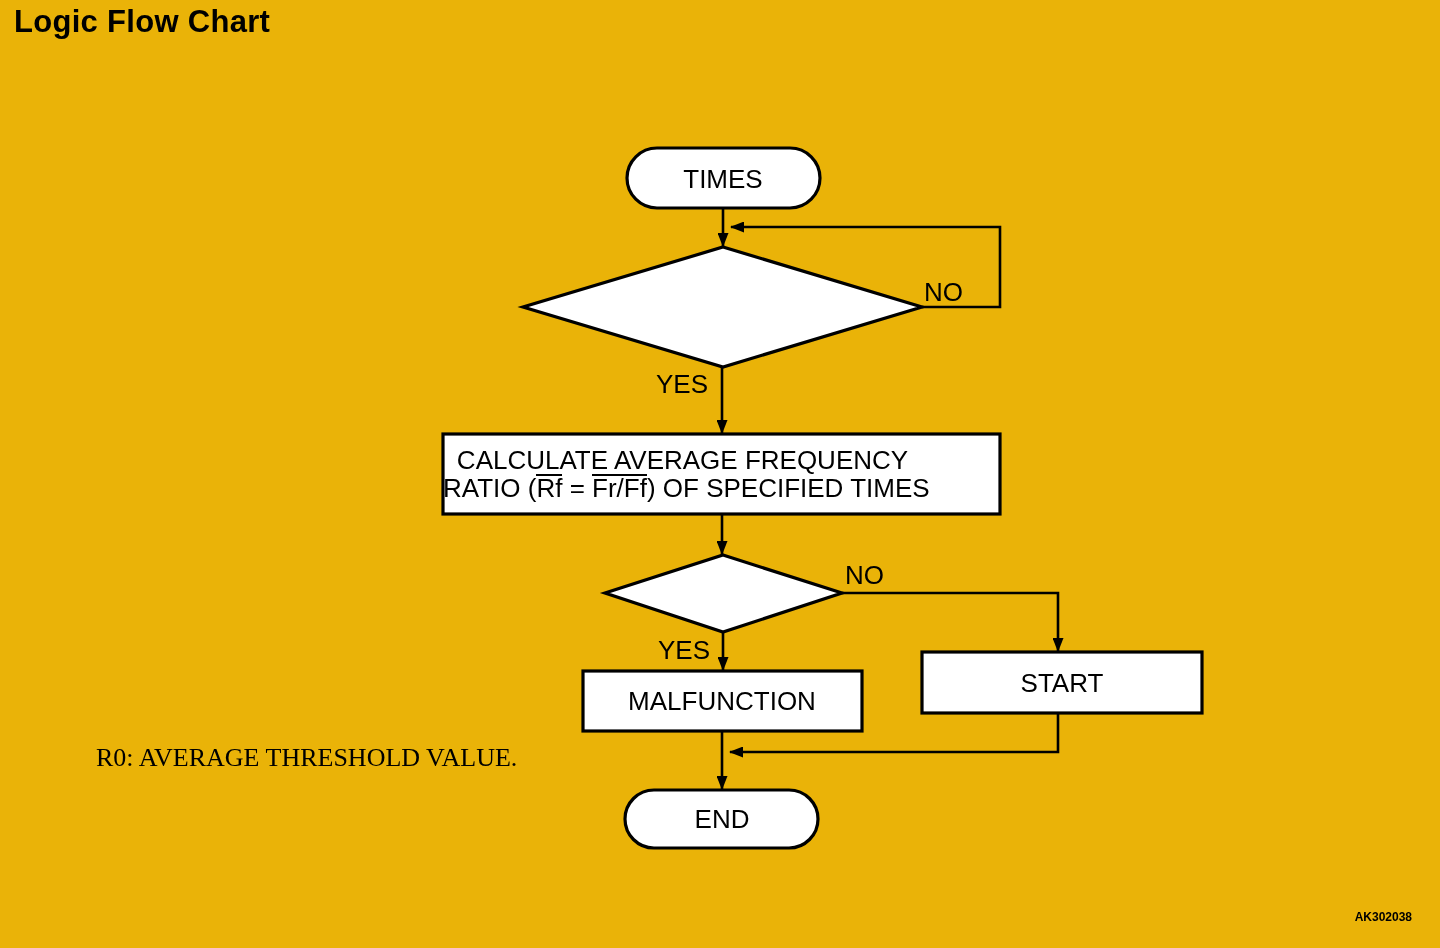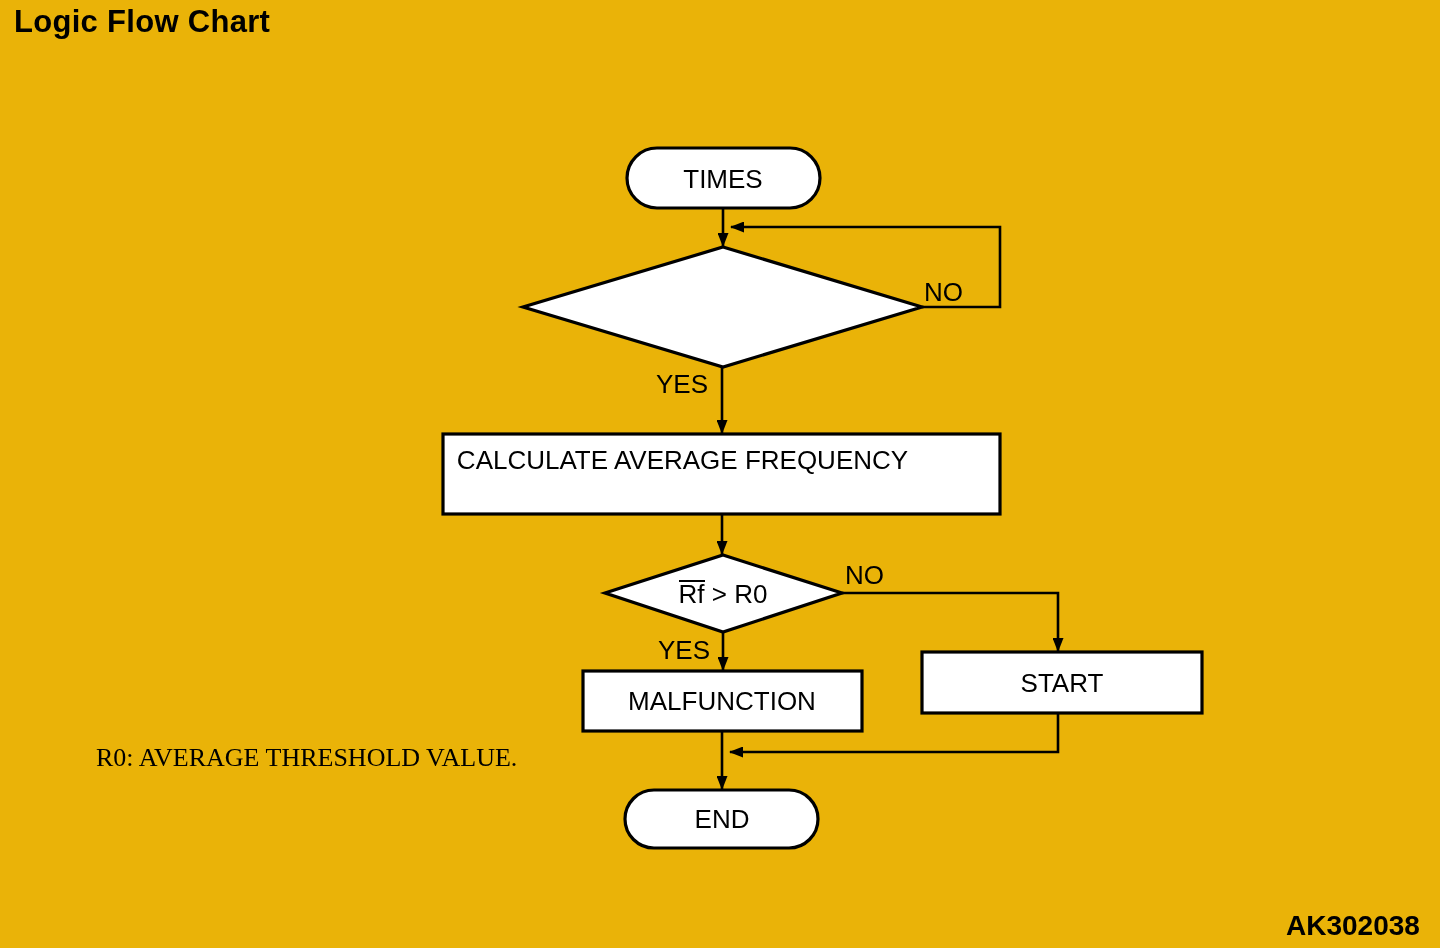--- a/index.html
+++ b/index.html
@@ -34,21 +34,21 @@
     border-top: 2.5px solid #000;
     padding-top: 1px;
     line-height: 23px;
   }
   .figure-code {
     position: absolute;
     left: 1286px;
     top: 910px;
     width: 126px;
     text-align: right;
-    font-size: 28px;
+    font-size: 12px;
     font-weight: bold;
     white-space: nowrap;
   }
 </style>
 </head>
 <body>
 
 <div class="canvas">
 
   <div class="page-title">Logic Flow Chart</div>
@@ -80,25 +80,23 @@
       <line x1="722" y1="731" x2="722" y2="789" marker-end="url(#arr)"></line>
       <polyline points="1058,713 1058,752 730,752" marker-end="url(#arr)"></polyline>
     </g>
   </svg>
 
   <div class="lbl ctr" style="left:623px; top:165px; width:200px;">TIMES</div>
 
 
   <div class="lbl ctr" style="left:443px; top:446px; width:479px;">
     <span>CALCULATE AVERAGE FREQUENCY</span><br>
+    <span><span>RATIO (</span><span class="ov">Rf</span><span> = </span><span class="ov">Fr/Ff</span><span>) OF SPECIFIED TIMES</span></span>
   </div>
 
-  <div class="lbl ctr" style="left:623px; top:580px; width:200px;">
-    <span class="ov">Rf</span><span> &gt; R0</span>
-  </div>
 
   <div class="lbl ctr" style="left:962px; top:669px; width:200px;">START</div>
 
   <div class="lbl ctr" style="left:622px; top:805px; width:200px;">END</div>
 
   <div class="lbl ctr" style="left:622px; top:687px; width:200px;">MALFUNCTION</div>
 
   <div class="lbl" style="left:924px; top:278px;">NO</div>
   <div class="lbl" style="left:656px; top:370px;">YES</div>
   <div class="lbl" style="left:845px; top:561px;">NO</div>

